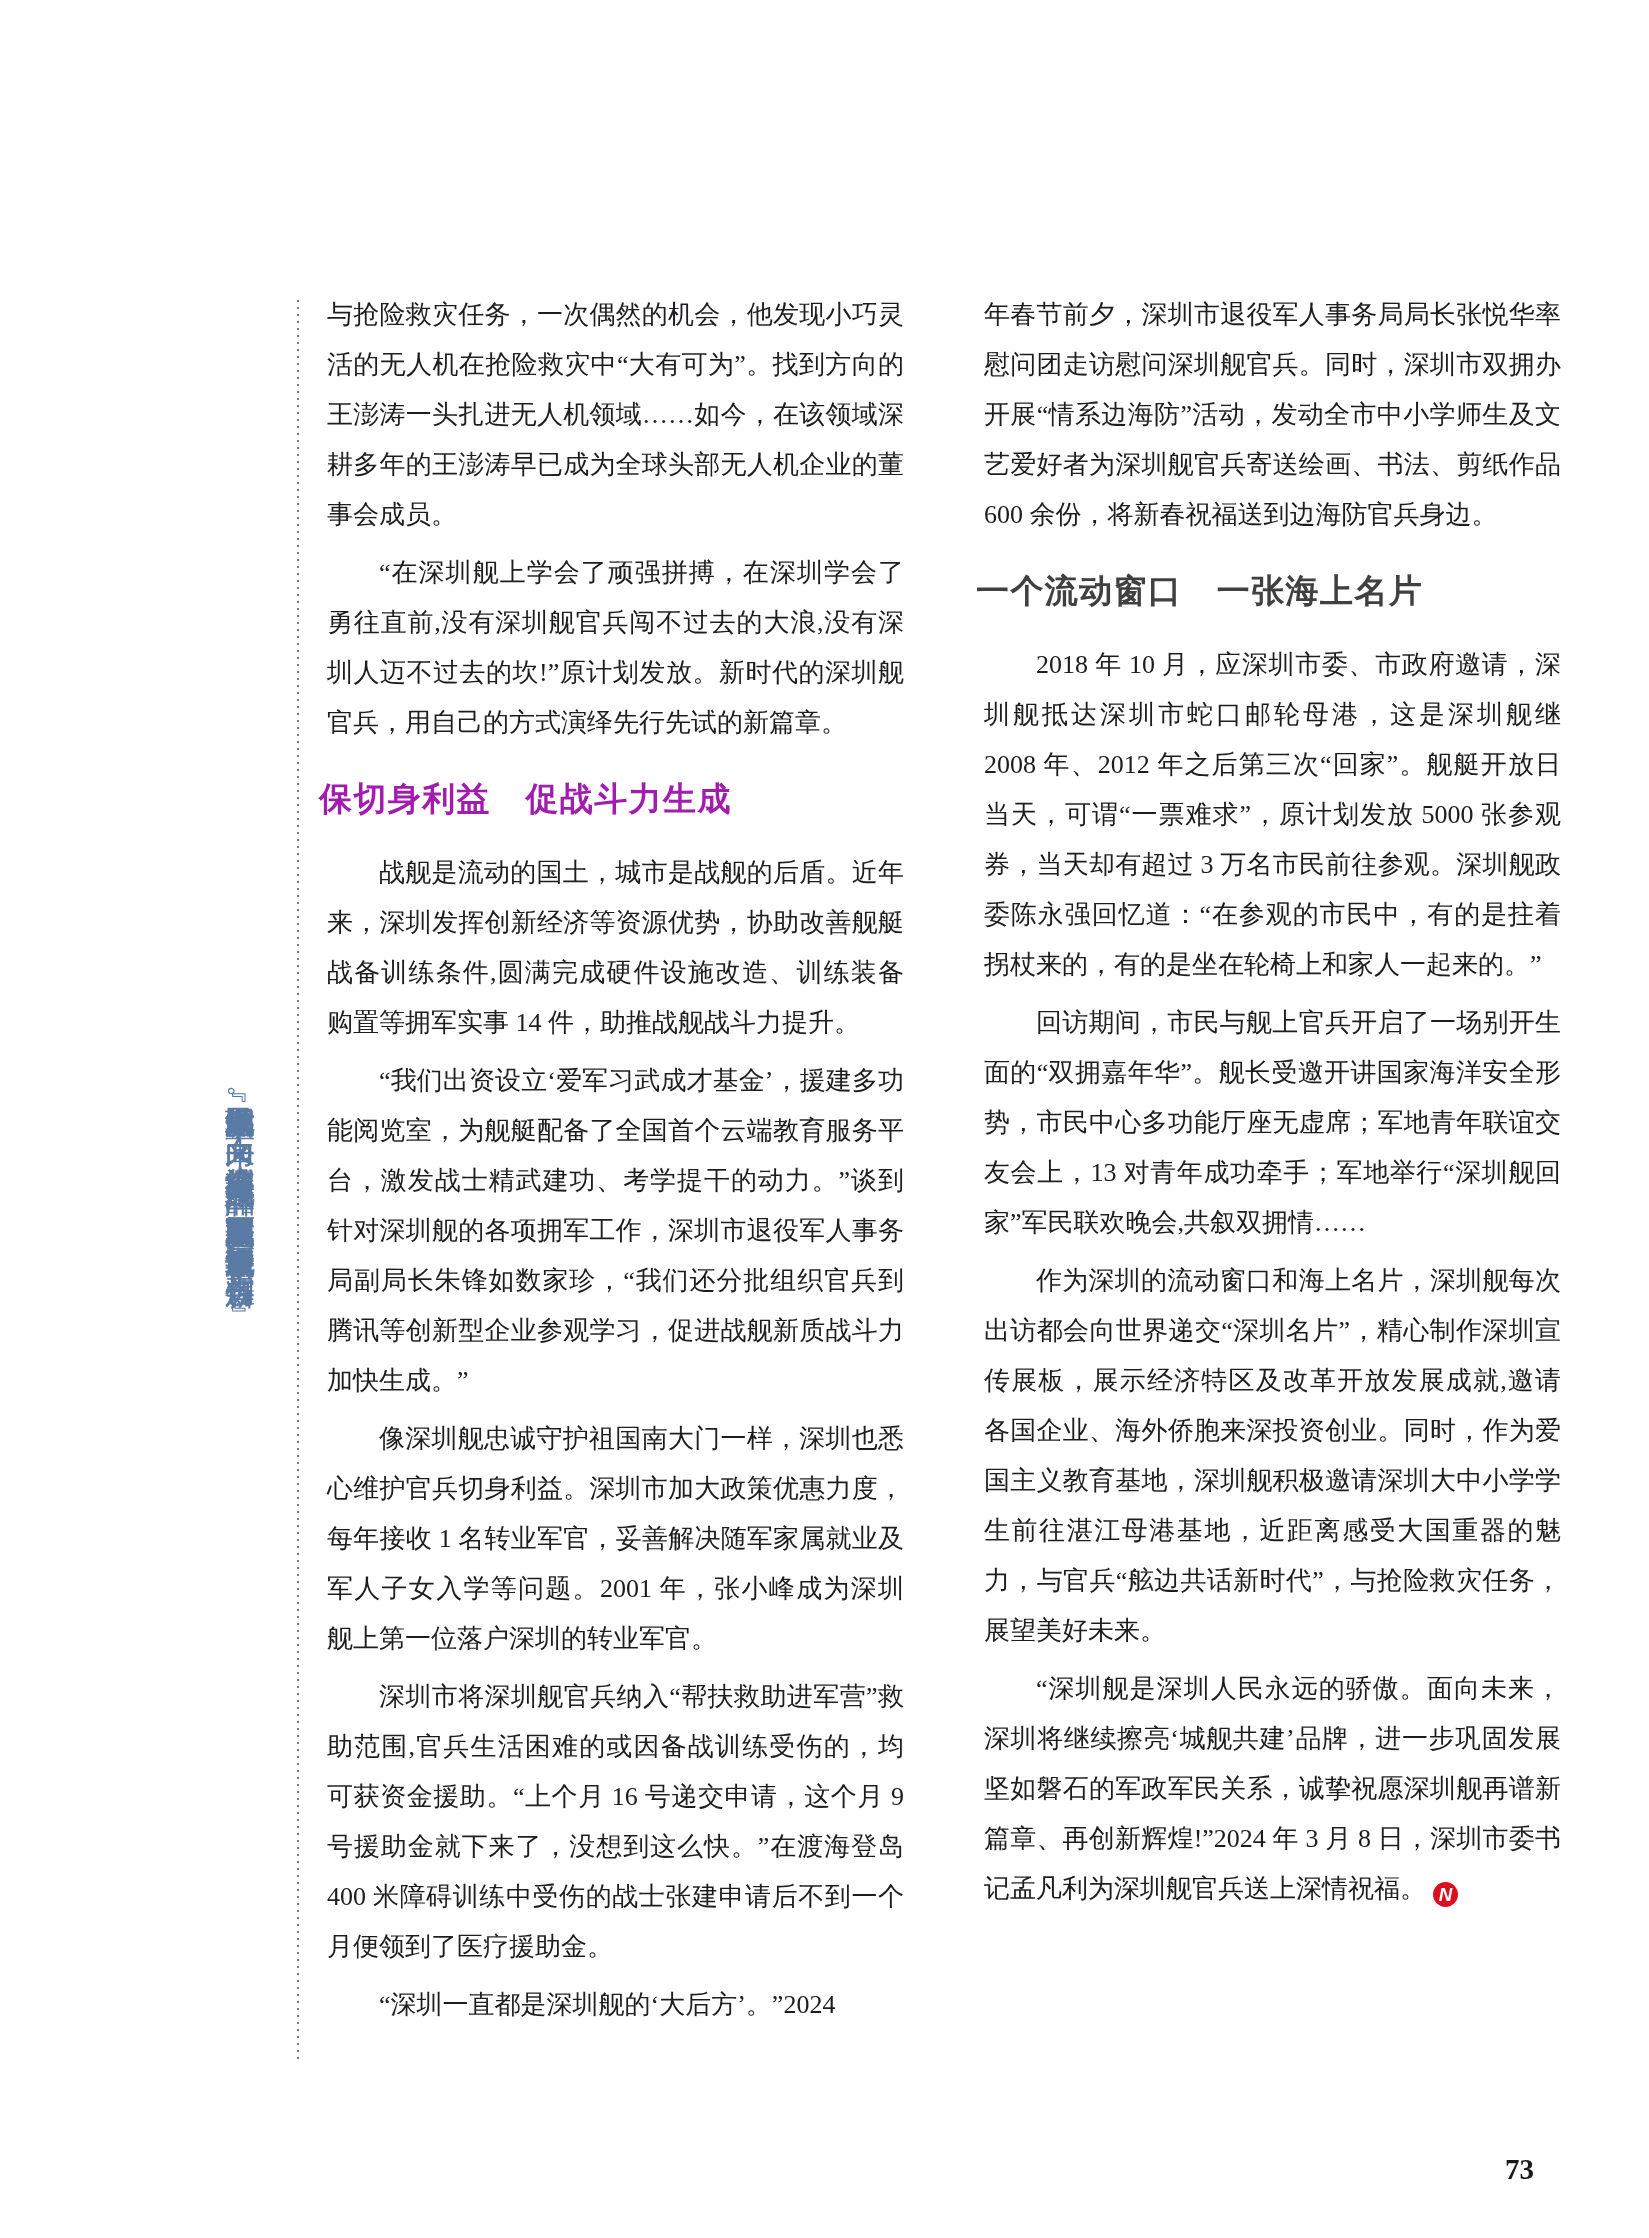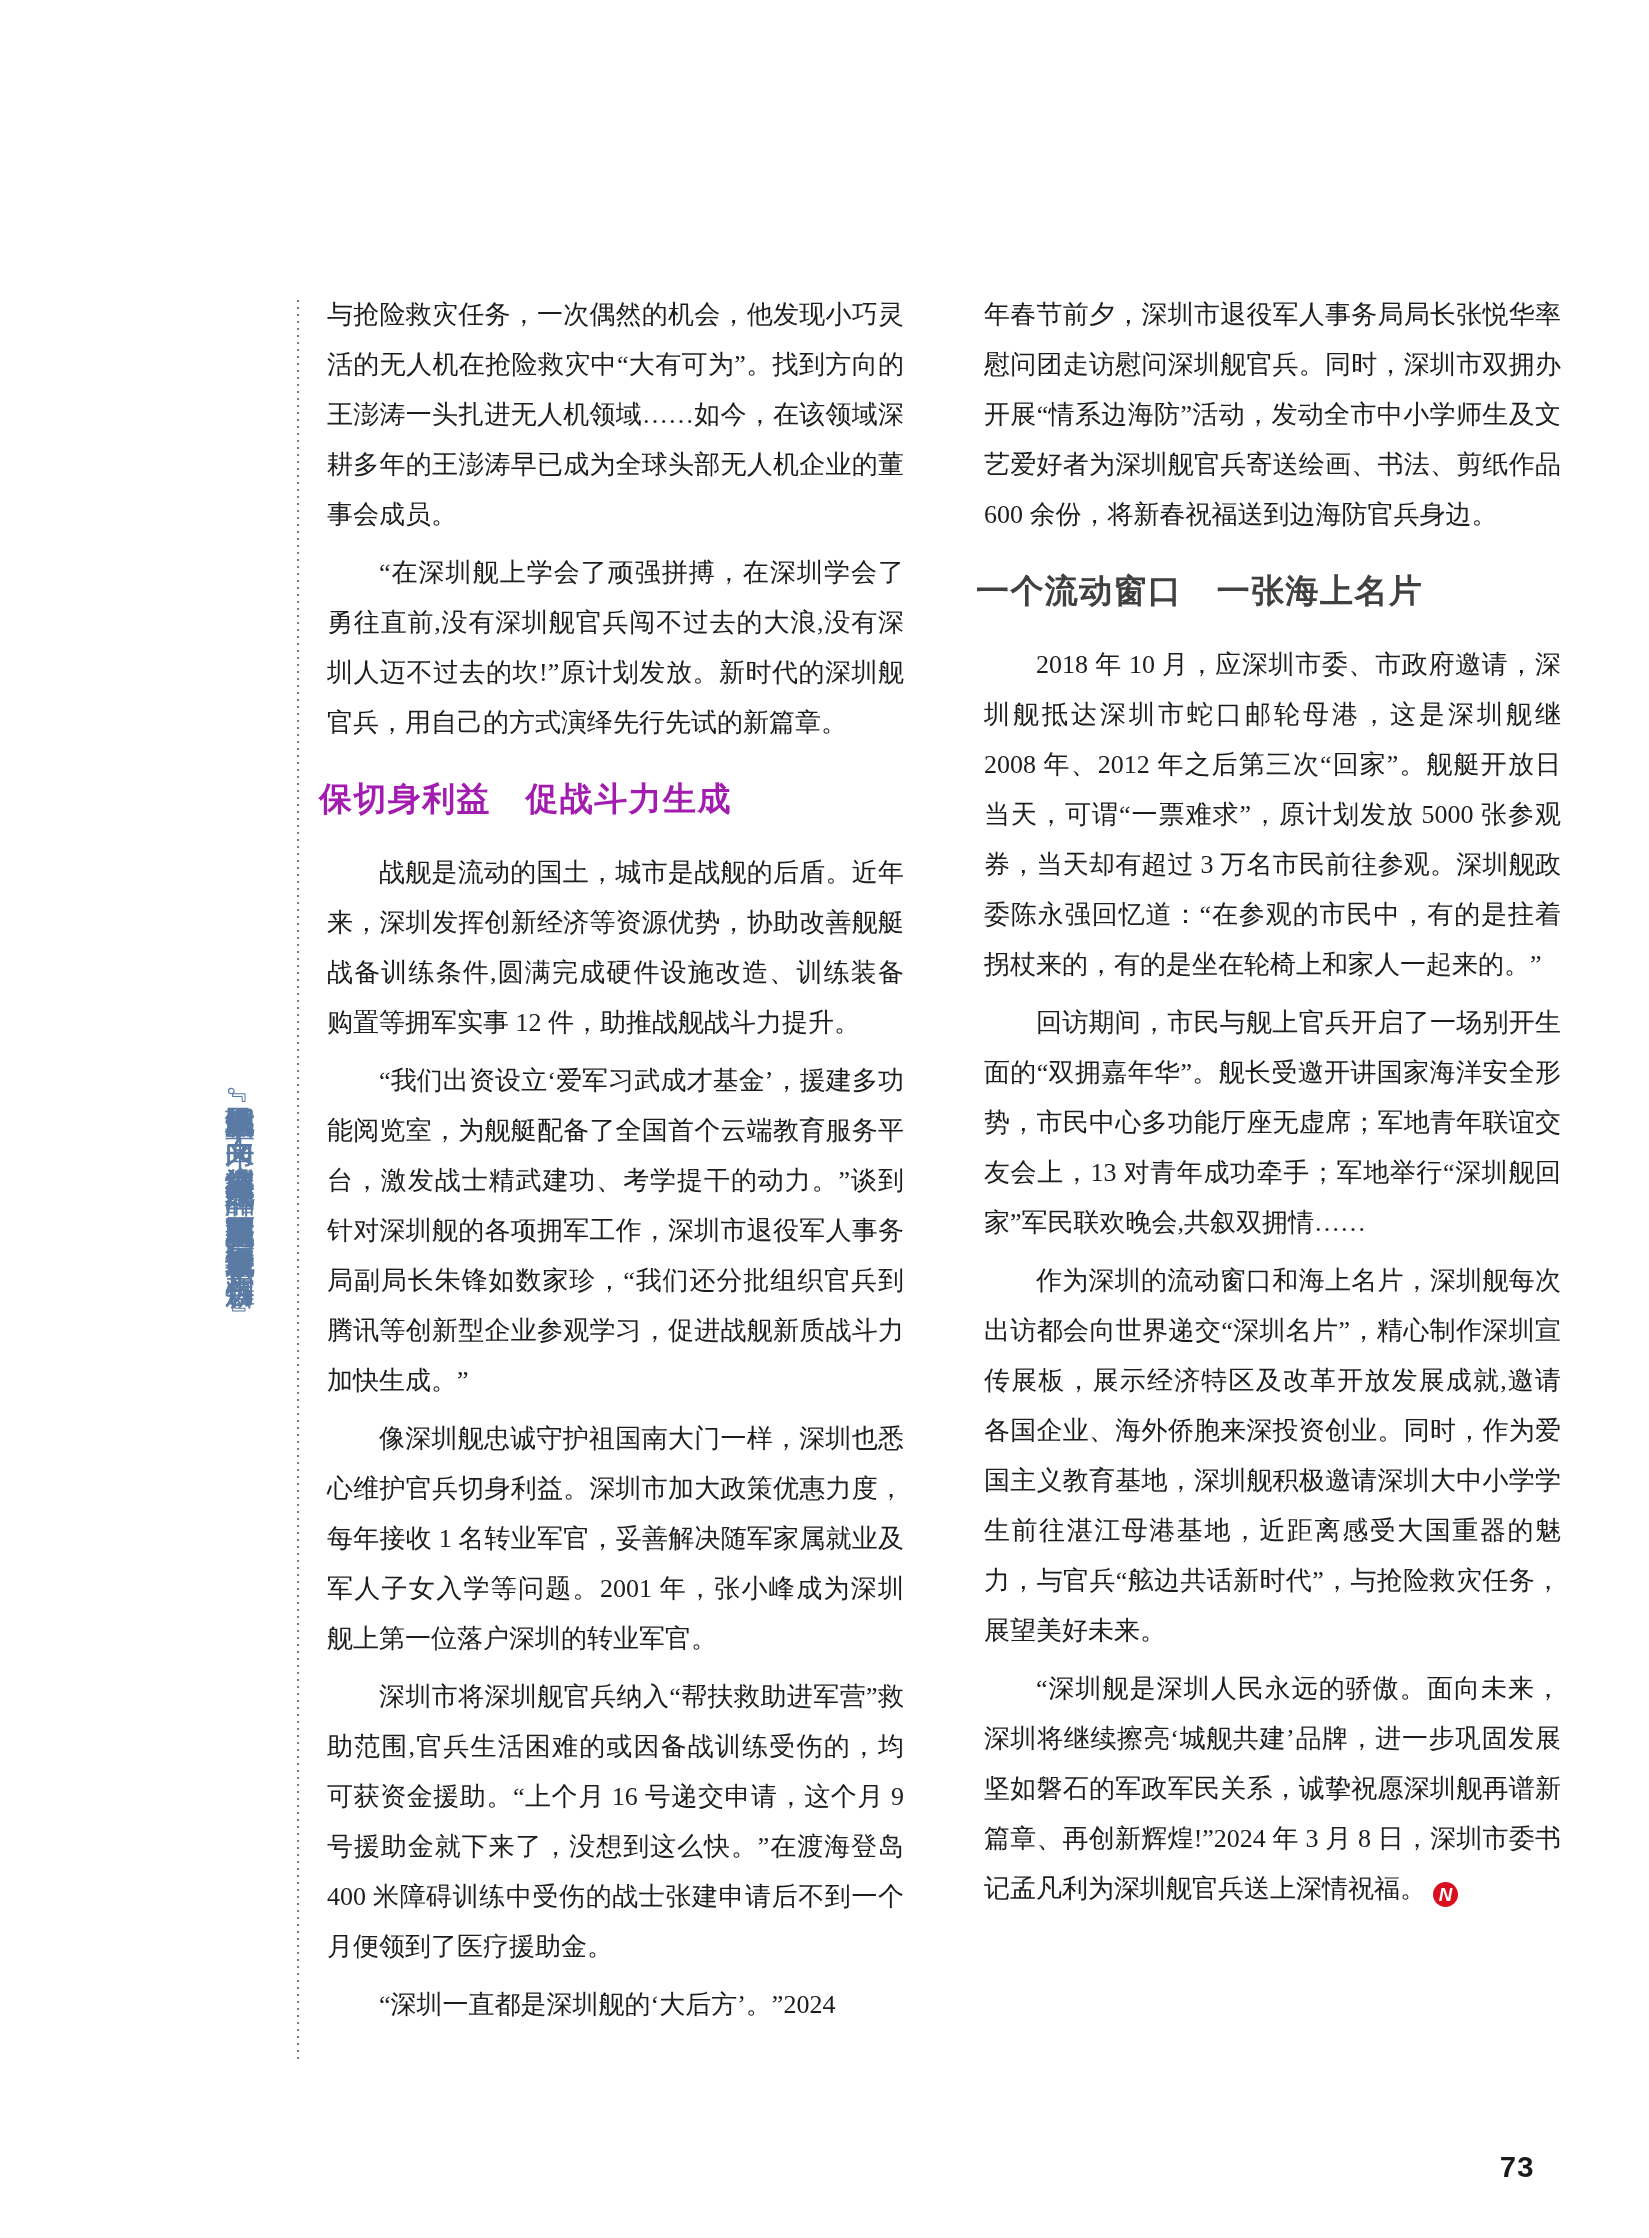--- a/index.html
+++ b/index.html
@@ -68,21 +68,21 @@
     line-height: 26px;
     text-align: center;
     vertical-align: -4.2px;
     margin-left: 7px;
     text-indent: 0;
   }
   .page-number {
     position: absolute;
     right: 116px;
     top: 2153px;
-    font-family: Liberation Mono, monospace;
+    font-family: Liberation Serif, serif;
     font-weight: bold;
     font-size: 29px;
     color: #1a1a1a;
   }
 </style>
 </head>
 <body>
 
 <div class="page">
 
@@ -90,21 +90,21 @@
 
   <div class="dotted-rule"></div>
 
   <div class="col col-left">
     <div>
         <p class="para">与抢险救灾任务，一次偶然的机会，他发现小巧灵活的无人机在抢险救灾中“大有可为”。找到方向的王澎涛一头扎进无人机领域……如今，在该领域深耕多年的王澎涛早已成为全球头部无人机企业的董事会成员。</p>
         <p class="para indent">“在深圳舰上学会了顽强拼搏，在深圳学会了勇往直前,没有深圳舰官兵闯不过去的大浪,没有深圳人迈不过去的坎!”原计划发放。新时代的深圳舰官兵，用自己的方式演绎先行先试的新篇章。</p>
       </div>
     <h2 class="section-heading" style="color: #a21caf;">保切身利益　促战斗力生成</h2>
     <div>
-        <p class="para indent">战舰是流动的国土，城市是战舰的后盾。近年来，深圳发挥创新经济等资源优势，协助改善舰艇战备训练条件,圆满完成硬件设施改造、训练装备购置等拥军实事 12 件，助推战舰战斗力提升。</p>
+        <p class="para indent">战舰是流动的国土，城市是战舰的后盾。近年来，深圳发挥创新经济等资源优势，协助改善舰艇战备训练条件,圆满完成硬件设施改造、训练装备购置等拥军实事 14 件，助推战舰战斗力提升。</p>
         <p class="para indent">“我们出资设立‘爱军习武成才基金’，援建多功能阅览室，为舰艇配备了全国首个云端教育服务平台，激发战士精武建功、考学提干的动力。”谈到针对深圳舰的各项拥军工作，深圳市退役军人事务局副局长朱锋如数家珍，“我们还分批组织官兵到腾讯等创新型企业参观学习，促进战舰新质战斗力加快生成。”</p>
         <p class="para indent">像深圳舰忠诚守护祖国南大门一样，深圳也悉心维护官兵切身利益。深圳市加大政策优惠力度，每年接收 1 名转业军官，妥善解决随军家属就业及军人子女入学等问题。2001 年，张小峰成为深圳舰上第一位落户深圳的转业军官。</p>
         <p class="para indent">深圳市将深圳舰官兵纳入“帮扶救助进军营”救助范围,官兵生活困难的或因备战训练受伤的，均可获资金援助。“上个月 16 号递交申请，这个月 9 号援助金就下来了，没想到这么快。”在渡海登岛 400 米障碍训练中受伤的战士张建申请后不到一个月便领到了医疗援助金。</p>
         <p class="para indent">“深圳一直都是深圳舰的‘大后方’。”2024</p>
       </div>
   </div>
 
   <div class="col col-right">
     <div>
         <p class="para">年春节前夕，深圳市退役军人事务局局长张悦华率慰问团走访慰问深圳舰官兵。同时，深圳市双拥办开展“情系边海防”活动，发动全市中小学师生及文艺爱好者为深圳舰官兵寄送绘画、书法、剪纸作品 600 余份，将新春祝福送到边海防官兵身边。</p>

